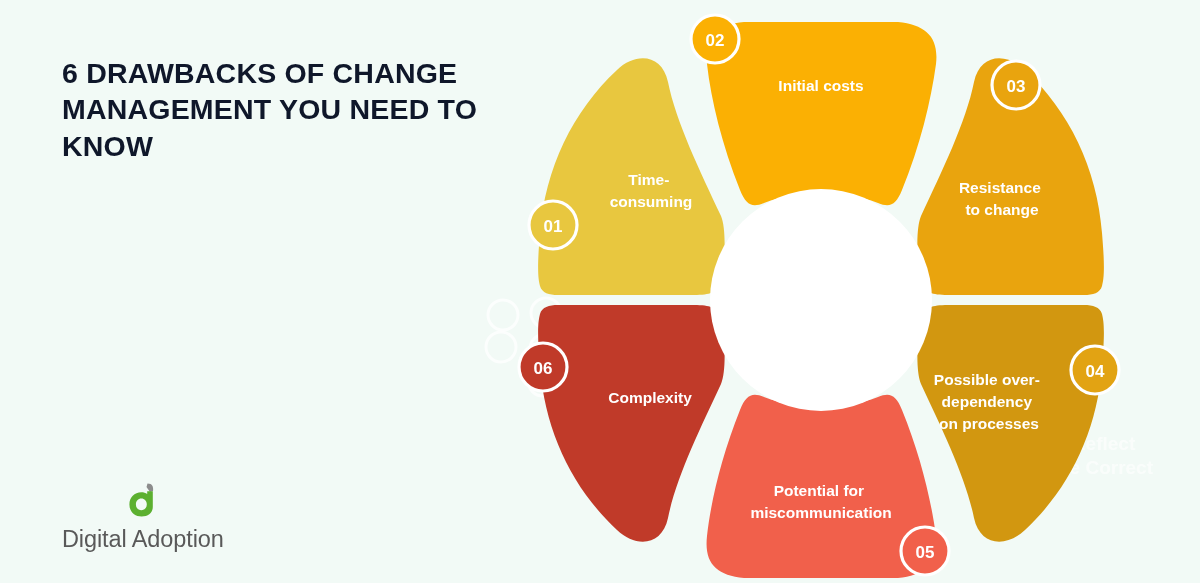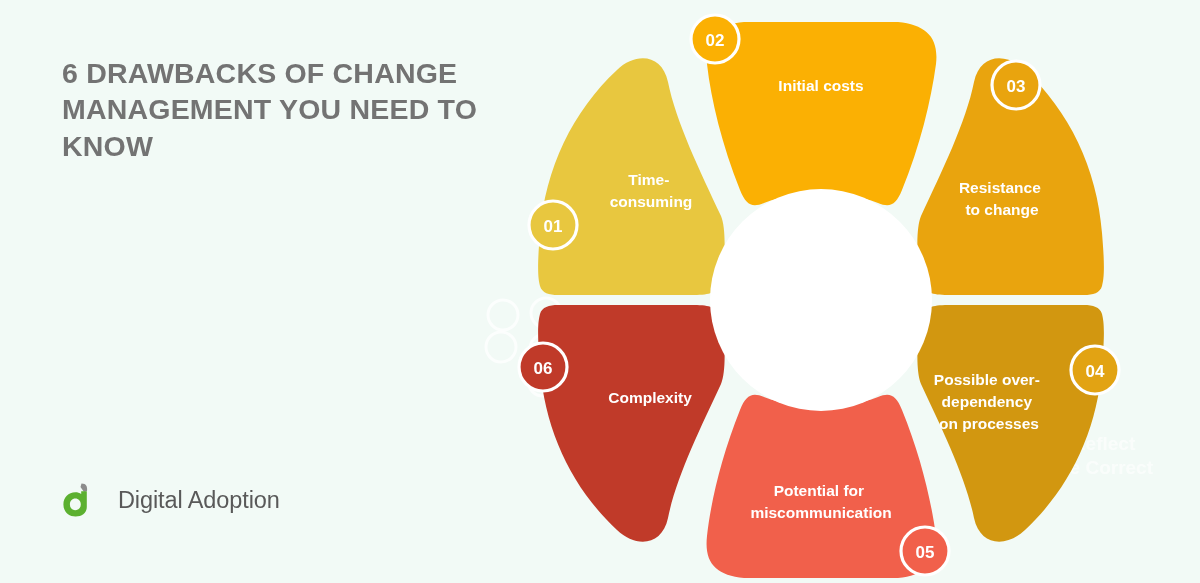--- a/index.html
+++ b/index.html
@@ -25,31 +25,32 @@
     left: 62px;
     top: 55px;
     width: 420px;
   }
   #page-title {
     margin: 0;
     font-size: 28.5px;
     line-height: 1.28;
     font-weight: bold;
     letter-spacing: 0.2px;
-    color: #737373;
+    color: #0f172a;
     text-transform: uppercase;
   }
   
   #logo-block {
     position: absolute;
     left: 62px;
     top: 483px;
     display: flex;
     align-items: center;
-    gap: 26px;
+    gap: 9px;
+    flex-direction: column;
   }
   #logo-mark {
     display: block;
     width: 30px;
     height: 34px;
   }
   #logo-text {
     font-size: 23.5px;
     color: #595959;
     letter-spacing: -0.1px;

